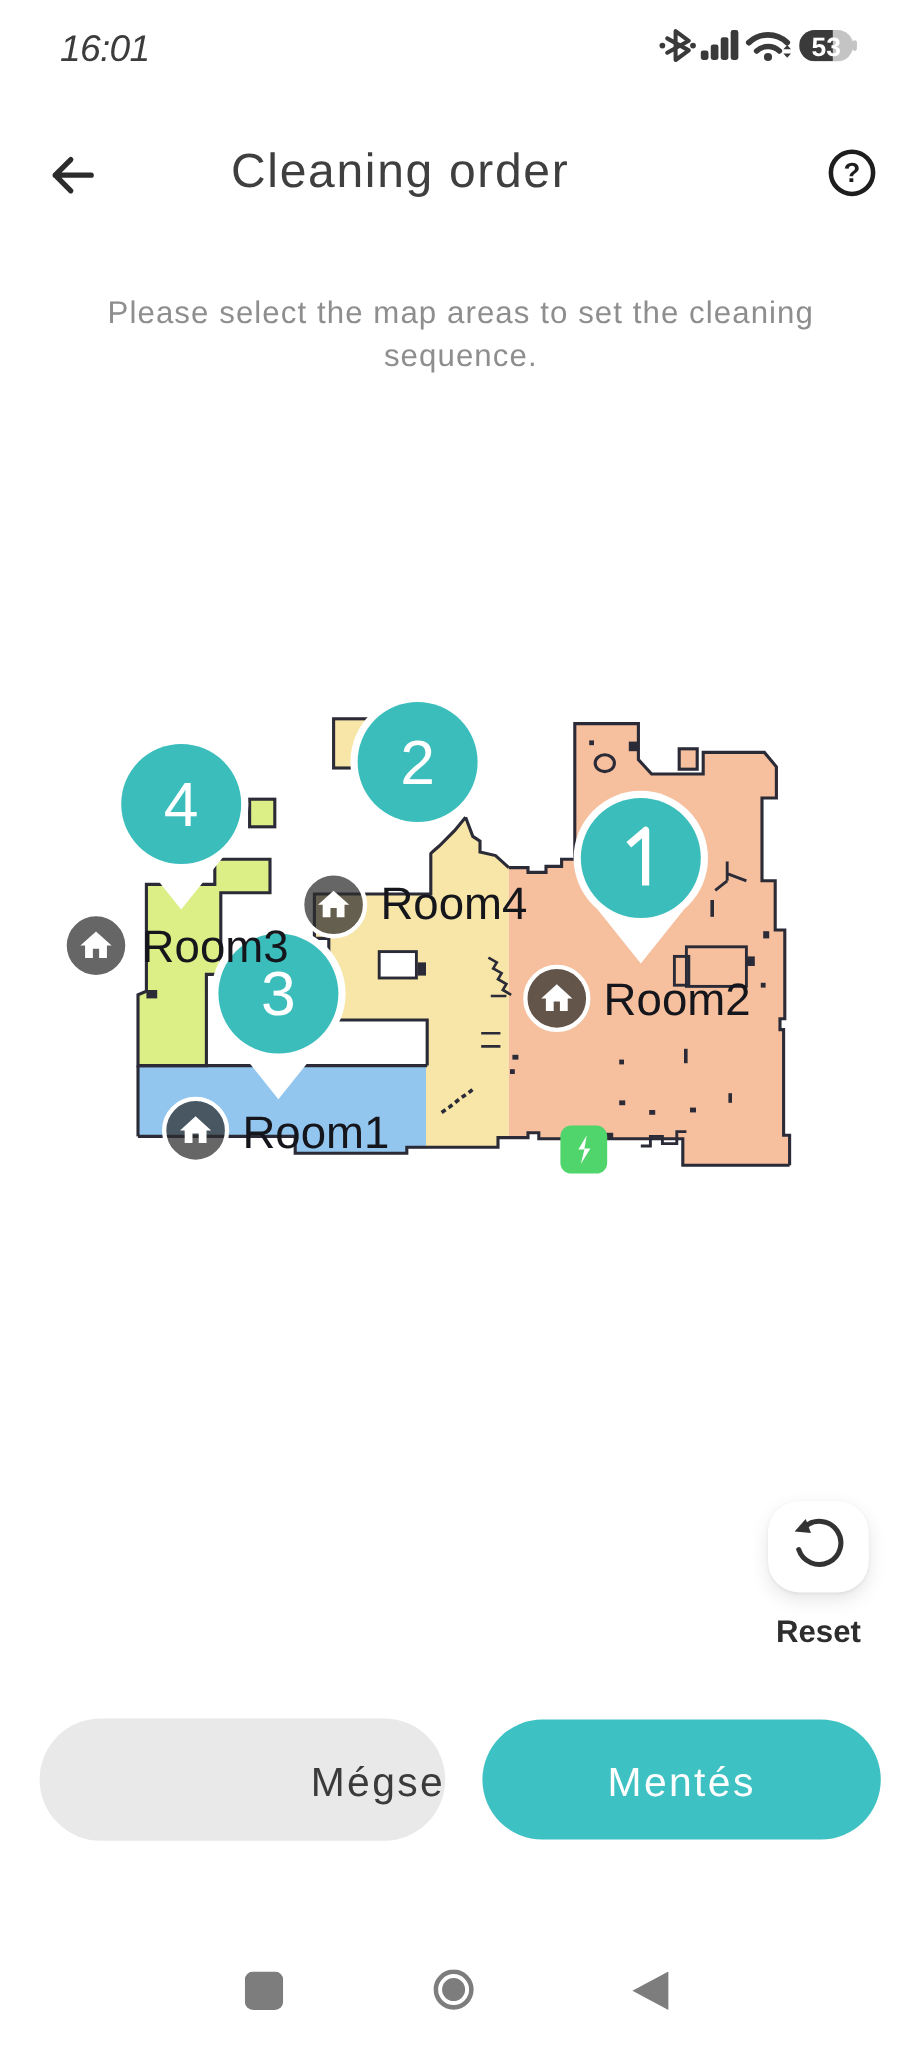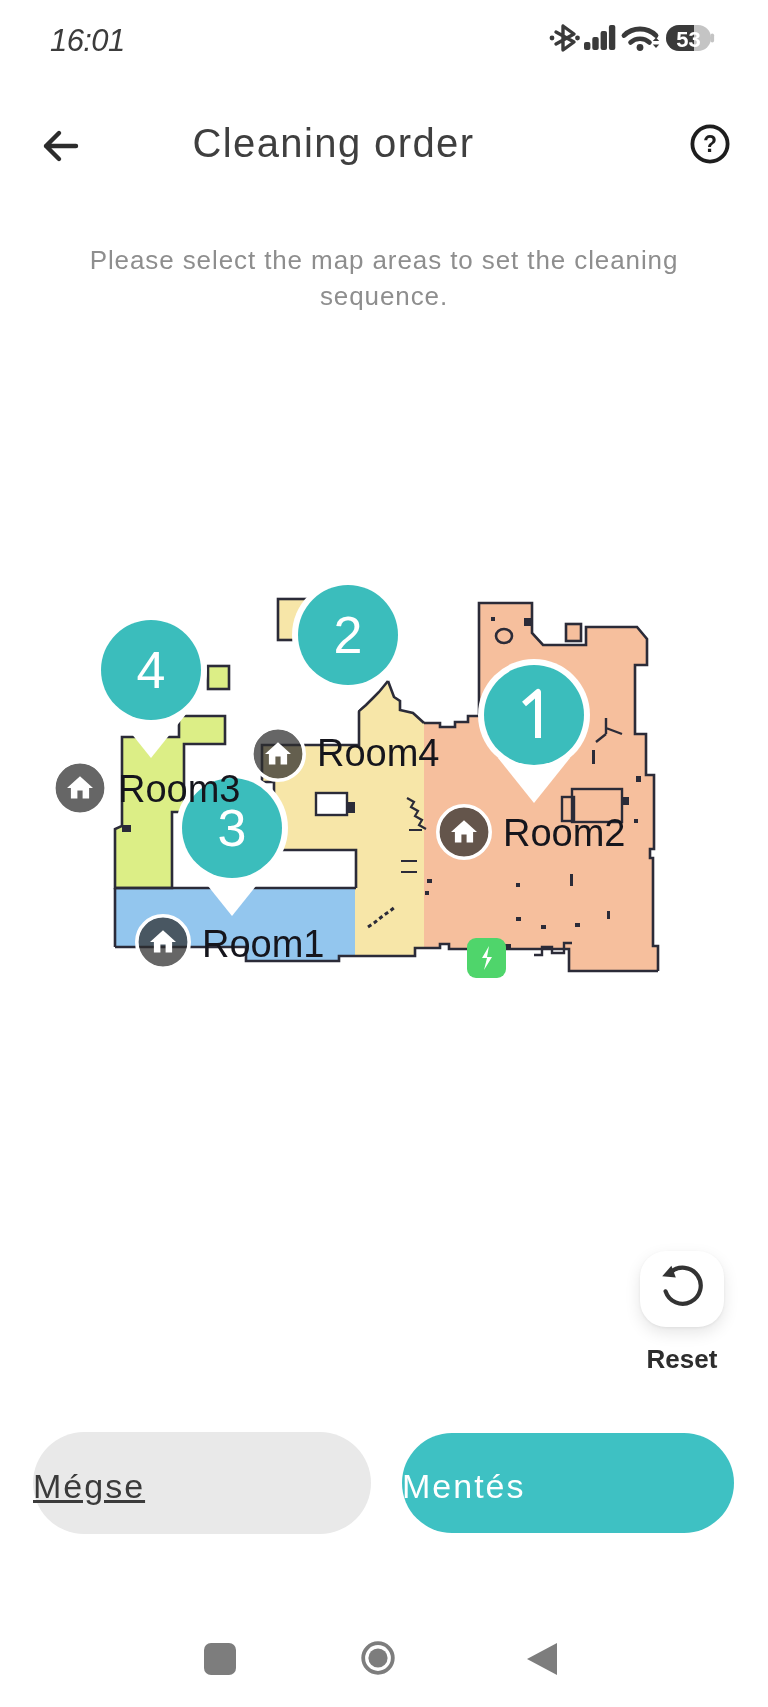--- a/index.html
+++ b/index.html
@@ -195,24 +195,24 @@
 <div class="abs" style="left:640px;top:1251px;width:84px;height:76px;background:#ffffff;border-radius:26px;box-shadow:0 6px 16px rgba(0,0,0,0.10),0 1px 3px rgba(0,0,0,0.06);"></div>
 
 <svg class="abs" style="left:659px;top:1261px;" width="48" height="48" viewBox="0 0 48 48">
   <path d="M11.5,11.5 A18,18 0 1 1 6.6,30.3" fill="none" stroke="#333333" stroke-width="4.2" stroke-linecap="round"></path>
   <path d="M3.2,15.2 L12.4,4.8 L16.8,16.6 Z" fill="#333333"></path>
 </svg>
 
 <div class="abs" style="left:640px;top:1344px;width:84px;text-align:center;font-size:26px;color:#2d2d2d;font-weight:bold;">Reset</div>
 
 <div class="abs" style="left:33px;top:1432px;width:338px;height:102px;border-radius:51px;background:#e9e9e9;"></div>
-<div class="abs" style="left:33px;top:1432px;width:338px;height:102px;line-height:108px;text-align:left;font-size:34px;color:#3b3b3b;letter-spacing:2px;text-decoration:underline;">Mégse</div>
+<div class="abs" style="left:33px;top:1432px;width:338px;height:102px;line-height:108px;text-align:right;font-size:34px;color:#3b3b3b;letter-spacing:2px;">Mégse</div>
 
 <div class="abs" style="left:402px;top:1433px;width:332px;height:100px;border-radius:50px;background:#3ec1c3;"></div>
-<div class="abs" style="left:402px;top:1433px;width:332px;height:87px;line-height:106px;text-align:left;font-size:34px;color:#ffffff;letter-spacing:2px;">Mentés</div>
+<div class="abs" style="left:402px;top:1433px;width:332px;height:87px;line-height:106px;text-align:center;font-size:34px;color:#ffffff;letter-spacing:2px;">Mentés</div>
 
 <svg class="abs" style="left:204px;top:1643px;" width="32" height="32" viewBox="0 0 32 32">
   <rect x="0" y="0" width="32" height="32" rx="7" fill="#7d7d7d"></rect>
 </svg>
 
 <svg class="abs" style="left:361px;top:1641px;" width="34" height="34" viewBox="0 0 34 34">
   <circle cx="17" cy="17" r="14.8" fill="none" stroke="#7d7d7d" stroke-width="3.8"></circle>
   <circle cx="17" cy="17" r="9.6" fill="#7d7d7d"></circle>
 </svg>
 

